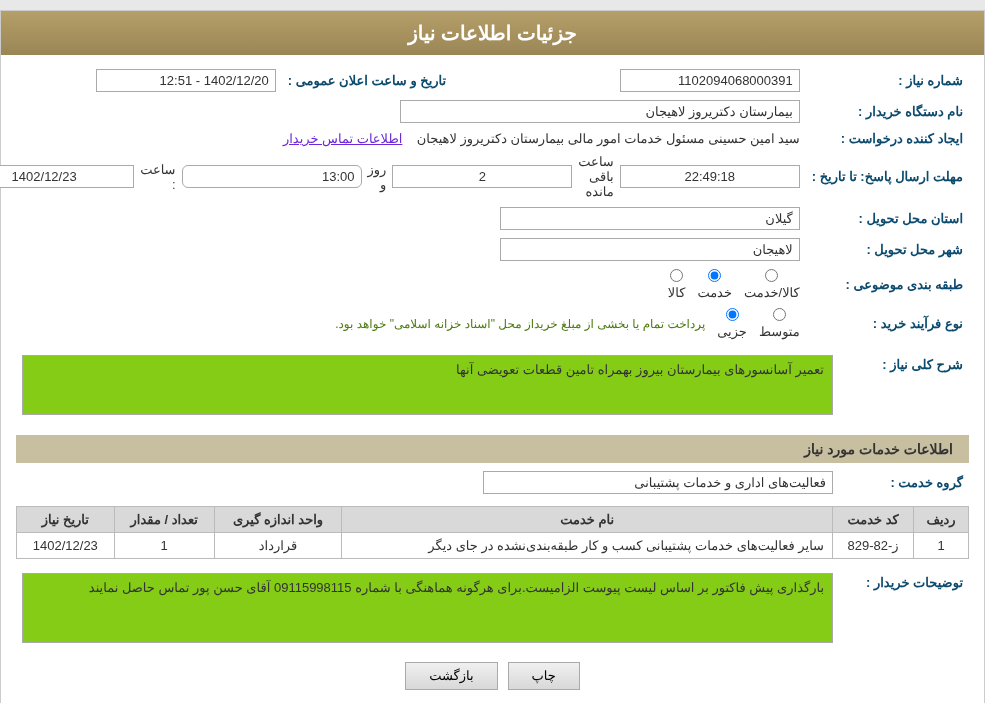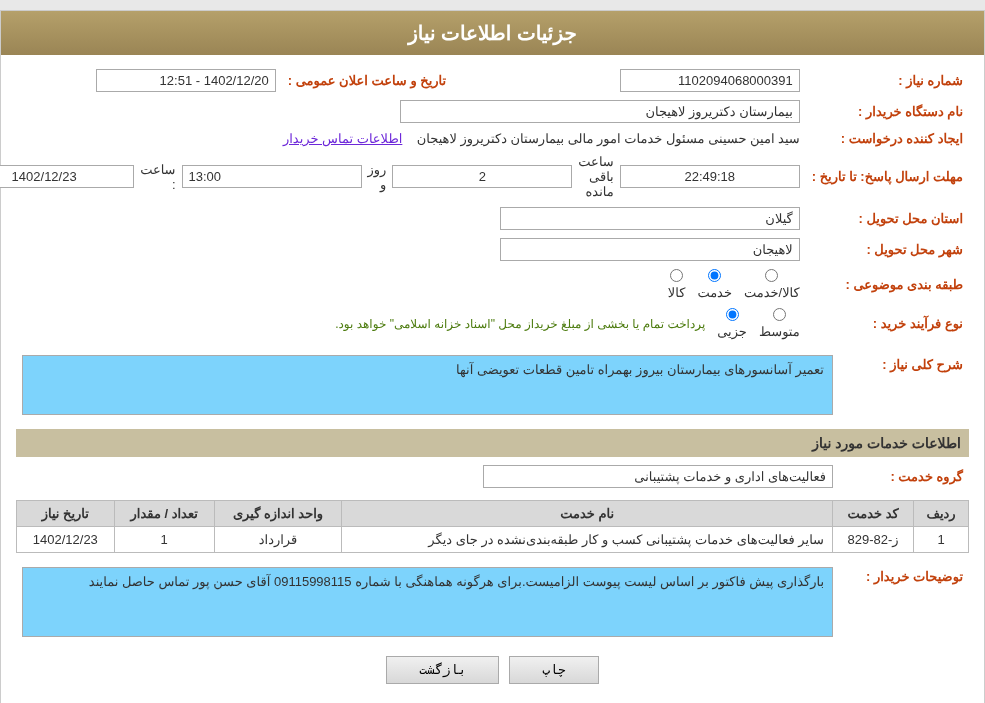--- a/index.html
+++ b/index.html
@@ -31,21 +31,21 @@
       width: 100%;
       border-collapse: collapse;
       margin-bottom: 8px;
     }
     .info-table td {
       padding: 4px 6px;
       vertical-align: middle;
     }
     .label-cell {
       text-align: right;
-      color: #c2410c;
+      color: #0c4a6e;
       white-space: nowrap;
       font-weight: bold;
       width: 130px;
     }
     .value-cell {
       text-align: right;
     }
     .input-box {
       border: 1px solid #aaa;
       background: #fff;
@@ -60,24 +60,24 @@
       cursor: pointer;
     }
     .row-flex {
       display: flex;
       align-items: center;
       gap: 6px;
       justify-content: flex-end;
     }
     .section-header {
       background: #c8bfa0;
-      padding: 6px 8px;
+      padding: 6px 16px;
       font-weight: bold;
       font-size: 14px;
-      margin: 10px 0 4px 0;
+      margin: 16px 0 4px 0;
     }
     .radio-group {
       display: flex;
       gap: 12px;
       align-items: center;
       direction: rtl;
     }
     .radio-item {
       display: flex;
       align-items: center;
@@ -97,40 +97,40 @@
     }
     .service-table th {
       background: #d9d9d9;
       font-weight: bold;
     }
     .service-table tr:nth-child(even) td {
       background: #f5f5f5;
     }
     .description-box {
       border: 1px solid #aaa;
-      background: #7dd3fc;
+      background: #84cc16;
       padding: 6px 8px;
       min-height: 60px;
       text-align: right;
       direction: rtl;
       width: 100%;
     }
     .button-row {
       display: flex;
       justify-content: center;
       gap: 10px;
       margin: 15px 0 10px 0;
     }
     .btn {
-      padding: 5px 32px;
+      padding: 5px 23px;
       border: 1px solid #aaa;
       background: linear-gradient(to bottom, #f0f0f0, #d8d8d8);
       cursor: pointer;
       font-size: 13px;
-      font-family: Liberation Mono, monospace;
+      font-family: Liberation Serif, serif;
     }
     .note-text {
       color: #4d7c0f;
       font-size: 12px;
     }
   </style>
 </head>
 <body>
 
 <div class="page-wrapper">
@@ -171,21 +171,21 @@
       </tr>
 
       <tr>
         <td class="label-cell">مهلت ارسال پاسخ: تا تاریخ :</td>
         <td class="value-cell" colspan="4">
           <span class="row-flex" style="justify-content:flex-end;">
             <span class="input-box" style="width:90px;text-align:center;">22:49:18</span>
             <span>ساعت باقی مانده</span>
             <span class="input-box" style="width:40px;text-align:center;">2</span>
             <span>روز و</span>
-            <span class="input-box" style="width:70px;text-align:left;">13:00</span>
+            <span class="input-box" style="width:70px;text-align:right;border-radius:6px;">13:00</span>
             <span>ساعت :</span>
             <span class="input-box" style="width:100px;text-align:center;">1402/12/23</span>
           </span>
         </td>
       </tr>
 
       <tr>
         <td class="label-cell">استان محل تحویل :</td>
         <td class="value-cell" colspan="4">
           <span class="input-box" style="min-width:300px;">گیلان</span>

